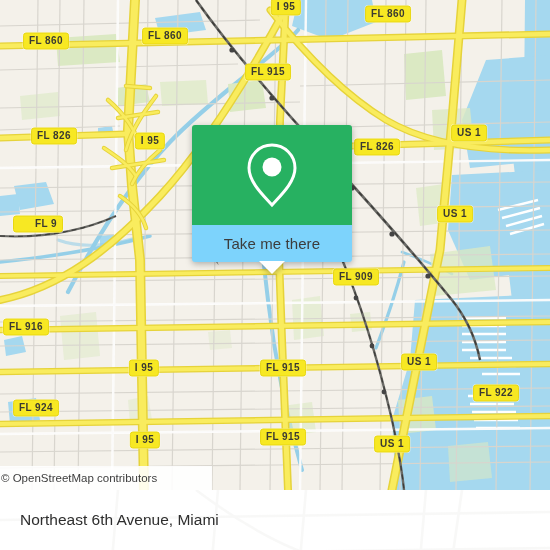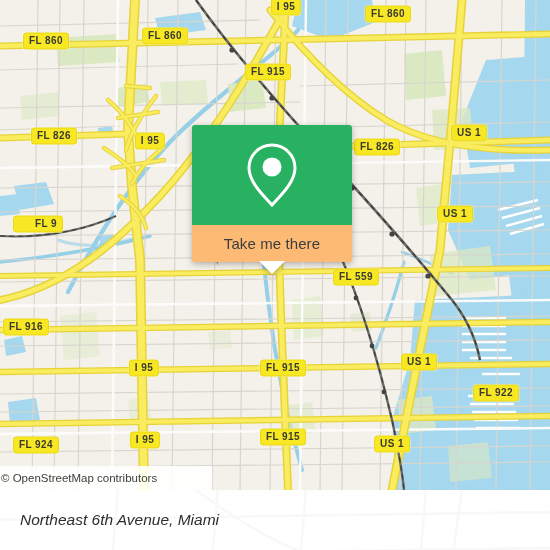--- a/index.html
+++ b/index.html
@@ -47,21 +47,21 @@
     width:160px;
     filter:drop-shadow(0 2px 3px rgba(0,0,0,.28));
   }
   .popup-head{
     background:#27b161;
     border-radius:3px 3px 0 0;
     height:100px;
     display:flex;align-items:center;justify-content:center;
   }
   .popup-foot{
-    background:#fdba74;
+    background:#7dd3fc;
     border-radius:0 0 3px 3px;
     height:37px;
     display:flex;align-items:center;justify-content:center;
     position:relative;
   }
   .popup-foot-label{
     font-size:15px;color:#3c3c3c;letter-spacing:.1px;
   }
   .popup-tip{
     position:absolute;
@@ -90,21 +90,20 @@
     width:550px;height:60px;
     background:#ffffff;
     overflow:hidden;
   }
   .footer-watermark{position:absolute;left:0;top:-490px;opacity:.10;}
   .footer-title{
     position:absolute;left:20px;top:50%;
     transform:translateY(-50%);
     font-size:15.5px;color:#2e2e2e;
     white-space:nowrap;
-    font-style:italic;
   }
   .brand{
     position:absolute;right:17px;top:50%;
     transform:translateY(-50%);
     display:flex;align-items:center;gap:2px;
   }
   .brand-word{
     font-size:29px;color:#141414;
     letter-spacing:-1.2px;
     font-weight:normal;
@@ -333,27 +332,27 @@
         <div class="shield" style="left: 165px; top: 36px;">FL 860</div>
         <div class="shield" style="left: 388px; top: 14px;">FL 860</div>
         <div class="shield" style="left: 286px; top: 7px;">I 95</div>
         <div class="shield" style="left: 268px; top: 72px;">FL 915</div>
         <div class="shield" style="left: 54px; top: 136px;">FL 826</div>
         <div class="shield" style="left: 150px; top: 141px;">I 95</div>
         <div class="shield" style="left: 377px; top: 147px;">FL 826</div>
         <div class="shield" style="left: 469px; top: 133px;">US 1</div>
         <div class="shield" style="left: 38px; top: 224px; padding-left: 21px;">FL 9</div>
         <div class="shield" style="left: 455px; top: 214px;">US 1</div>
-        <div class="shield" style="left: 356px; top: 277px;">FL 559</div>
+        <div class="shield" style="left: 356px; top: 277px;">FL 909</div>
         <div class="shield" style="left: 26px; top: 327px; text-align: center;">FL 916</div>
         <div class="shield" style="left: 144px; top: 368px;">I 95</div>
         <div class="shield" style="left: 283px; top: 368px;">FL 915</div>
         <div class="shield" style="left: 419px; top: 362px;">US 1</div>
         <div class="shield" style="left: 496px; top: 393px;">FL 922</div>
-        <div class="shield" style="left: 36px; top: 445px; text-align: right;">FL 924</div>
+        <div class="shield" style="left: 36px; top: 408px; text-align: right;">FL 924</div>
         <div class="shield" style="left: 145px; top: 440px;">I 95</div>
         <div class="shield" style="left: 283px; top: 437px;">FL 915</div>
         <div class="shield" style="left: 392px; top: 444px;">US 1</div>
       </div>
     <div id="streetlabel-layer">
         <div class="street-lab" style="left: 213px; top: 262px; transform: rotate(-62deg);">Ave</div>
       </div>
 
     <div class="popup">
       <div class="popup-head">

